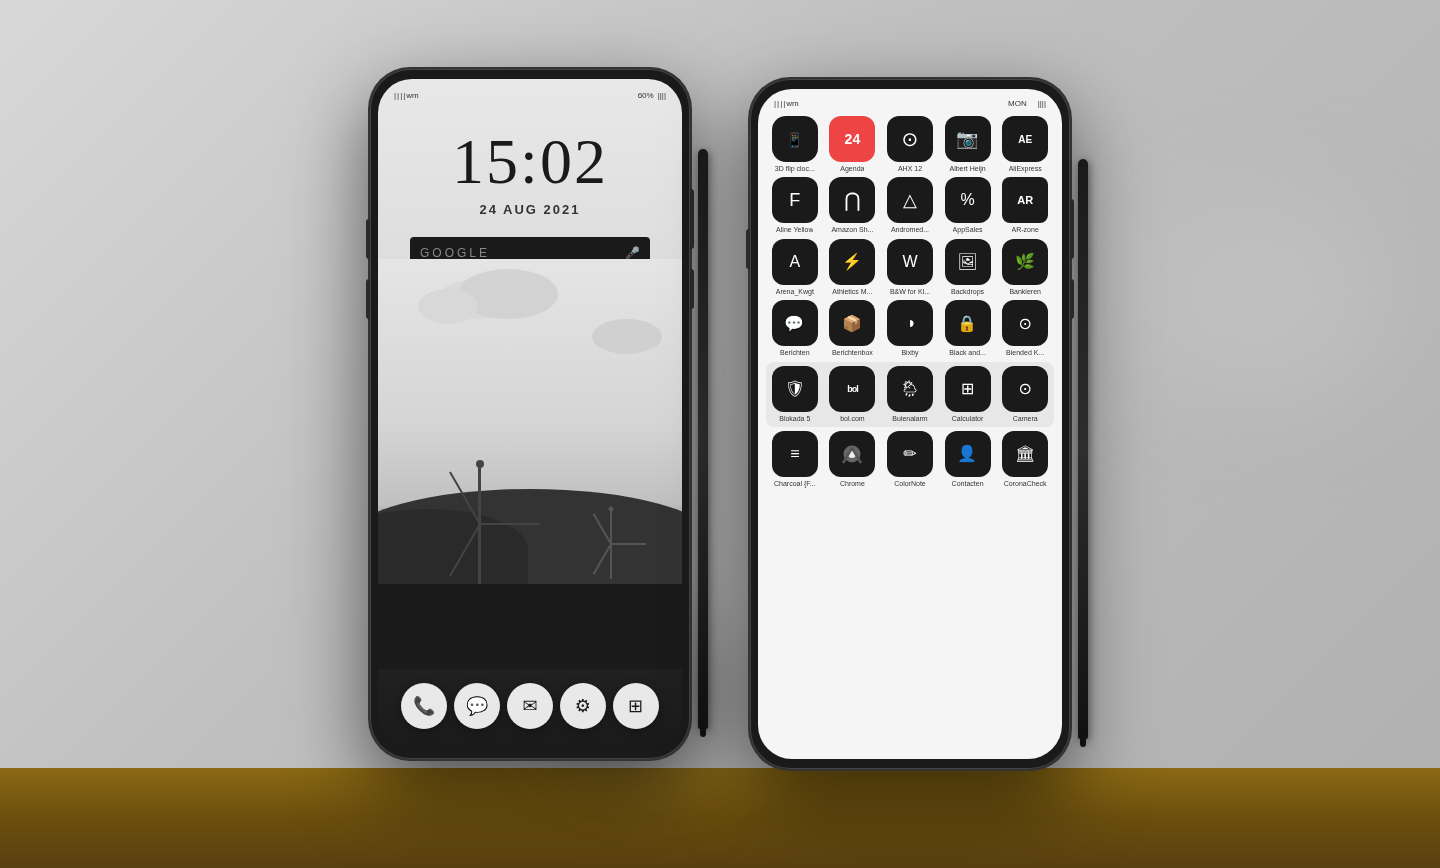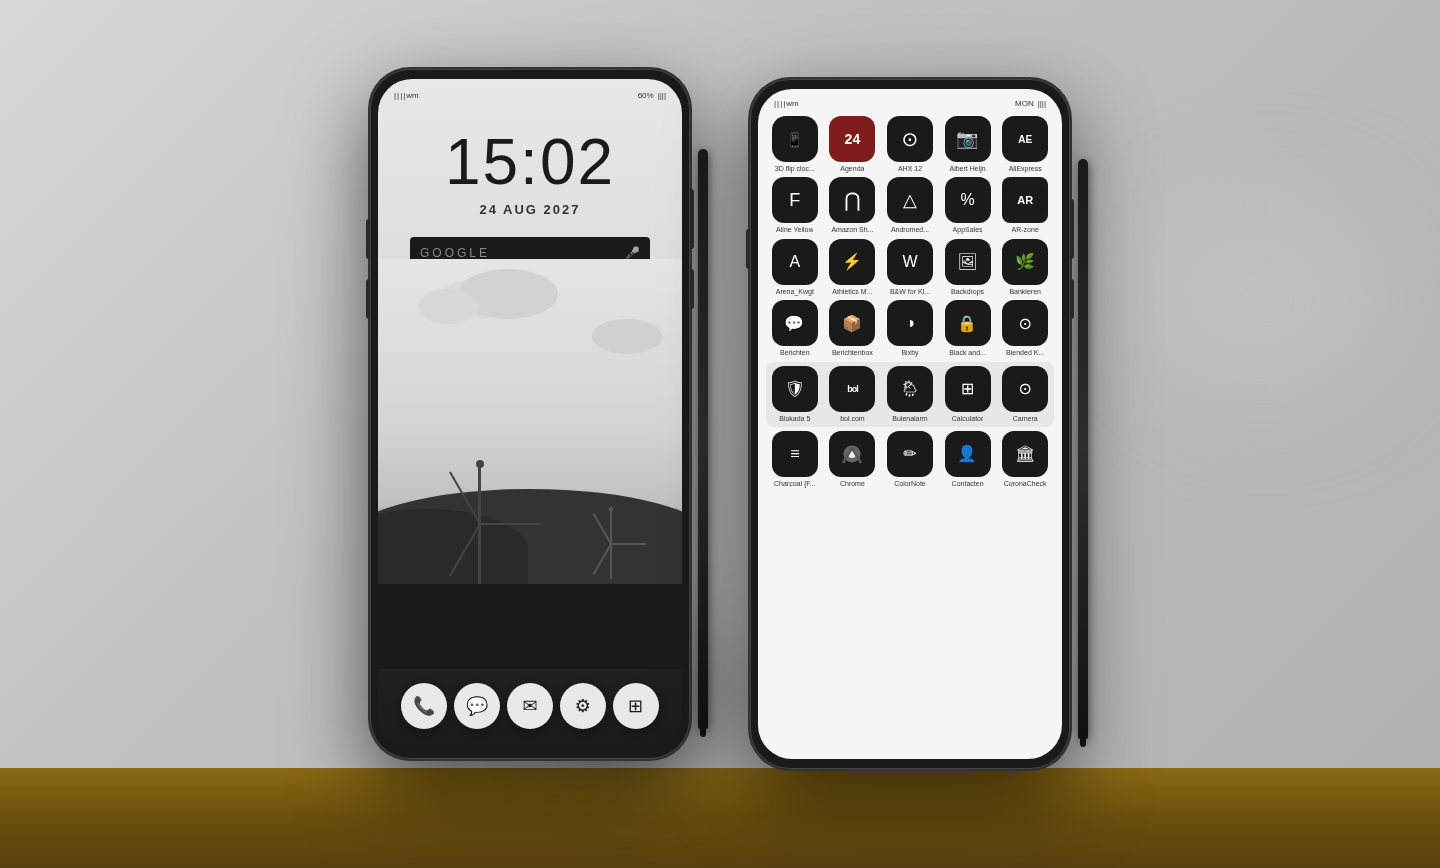--- a/index.html
+++ b/index.html
@@ -152,21 +152,21 @@
 
     .clock-display {
       margin-top: 30px;
       text-align: center;
     }
     .clock-time {
       font-size: 64px;
       font-weight: 300;
       color: #1a1a1a;
       letter-spacing: 2px;
-      font-family: Liberation Sans, sans-serif;
+      font-family: Liberation Serif, serif;
       line-height: 1;
     }
     .clock-date {
       font-size: 13px;
       color: #333;
       letter-spacing: 2px;
       margin-top: 8px;
       font-weight: 600;
     }
 
@@ -322,21 +322,21 @@
 
         <div class="status-bar">
           <span style="letter-spacing:1px; font-size:8px;">||||</span>
           <span style="font-size:8px;">wm</span>
           <span style="font-size:8px; margin-left:auto; margin-right:4px;">60%</span>
           <span style="font-size:8px;">||||</span>
         </div>
 
         <div class="clock-display">
           <div class="clock-time">15:02</div>
-          <div class="clock-date">24 AUG 2027</div>
+          <div class="clock-date">24 AUG 2021</div>
         </div>
 
         <div class="search-bar">
           <span class="search-text">GOOGLE</span>
           <span class="mic-icon">🎤</span>
         </div>
 
         <div style="position:absolute; top:180px; left:0; right:0; bottom:80px; overflow:hidden;">
 
           <div style="position:absolute; top:0; left:0; right:0; bottom:0; background: linear-gradient(180deg, #e5e5e5 0%, #d5d5d5 40%, #c0c0c0 60%, #2a2a2a 75%, #1a1a1a 100%);"></div>
@@ -388,38 +388,38 @@
     <div class="phone-btn-right"></div>
     <div class="phone-btn-right-2"></div>
     <div class="phone-btn-left"></div>
 
     <div class="phone-screen">
       <div class="app-drawer">
 
         <div class="drawer-status-bar">
           <span style="letter-spacing:1px;">||||</span>
           <span>wm</span>
-          <span style="margin-left:auto; margin-right:4px;">MON</span>
+          <span style="margin-left:auto; margin-right:11px;">MON</span>
           <span>||||</span>
         </div>
 
         <div class="apps-grid">
 
           <div class="apps-row">
             <div class="app-item">
               <div class="app-icon icon-dark" style="font-size:20px; border-radius:14px;">
                 <svg width="28" height="28" viewBox="0 0 28 28">
                     <rect width="28" height="28" fill="#1a1a1a" rx="8"></rect>
                     <text x="14" y="20" text-anchor="middle" fill="white" font-size="14">📱</text>
                   </svg>
               </div>
               <div class="app-label">3D flip cloc...</div>
             </div>
             <div class="app-item">
-              <div class="app-icon icon-dark" style="font-size:14px; font-weight:bold; background:#7f1d1d;">
+              <div class="app-icon icon-dark" style="font-size:14px; font-weight:bold; background:#ef4444;">
                 24
               </div>
               <div class="app-label">Agenda</div>
             </div>
             <div class="app-item">
               <div class="app-icon icon-dark" style="font-size:20px;">⊙</div>
               <div class="app-label">AHX 12</div>
             </div>
             <div class="app-item">
               <div class="app-icon icon-dark" style="font-size:18px;">📷</div>

